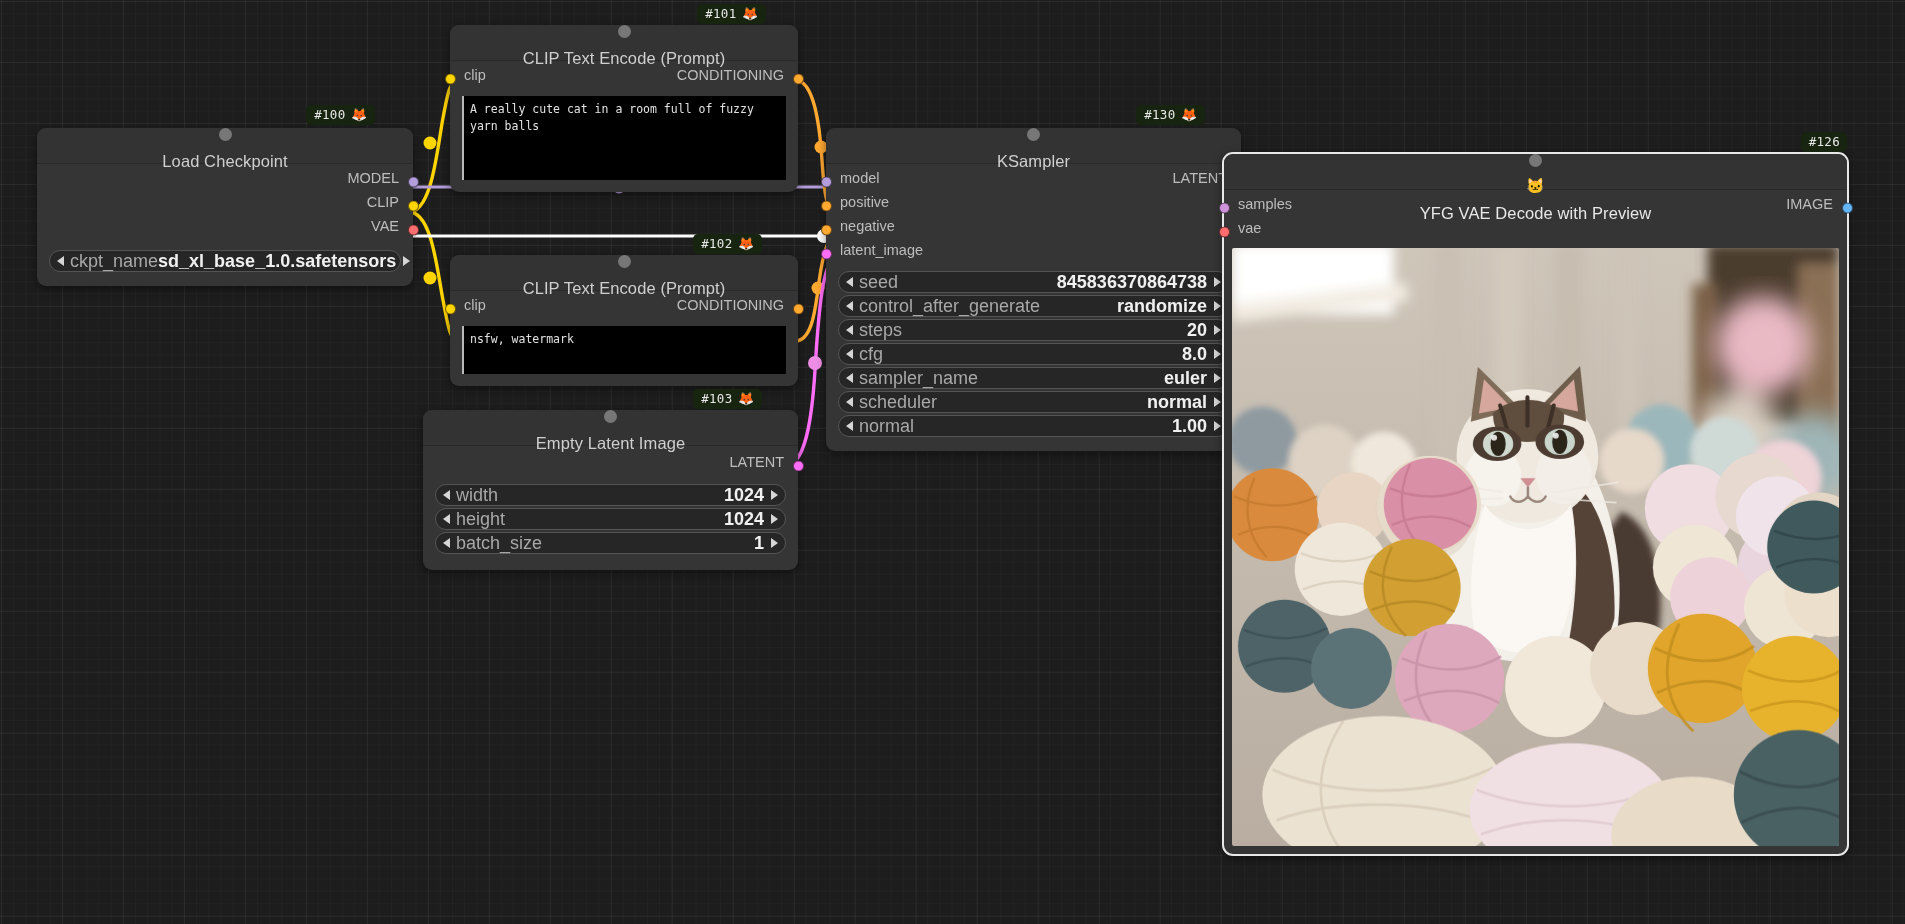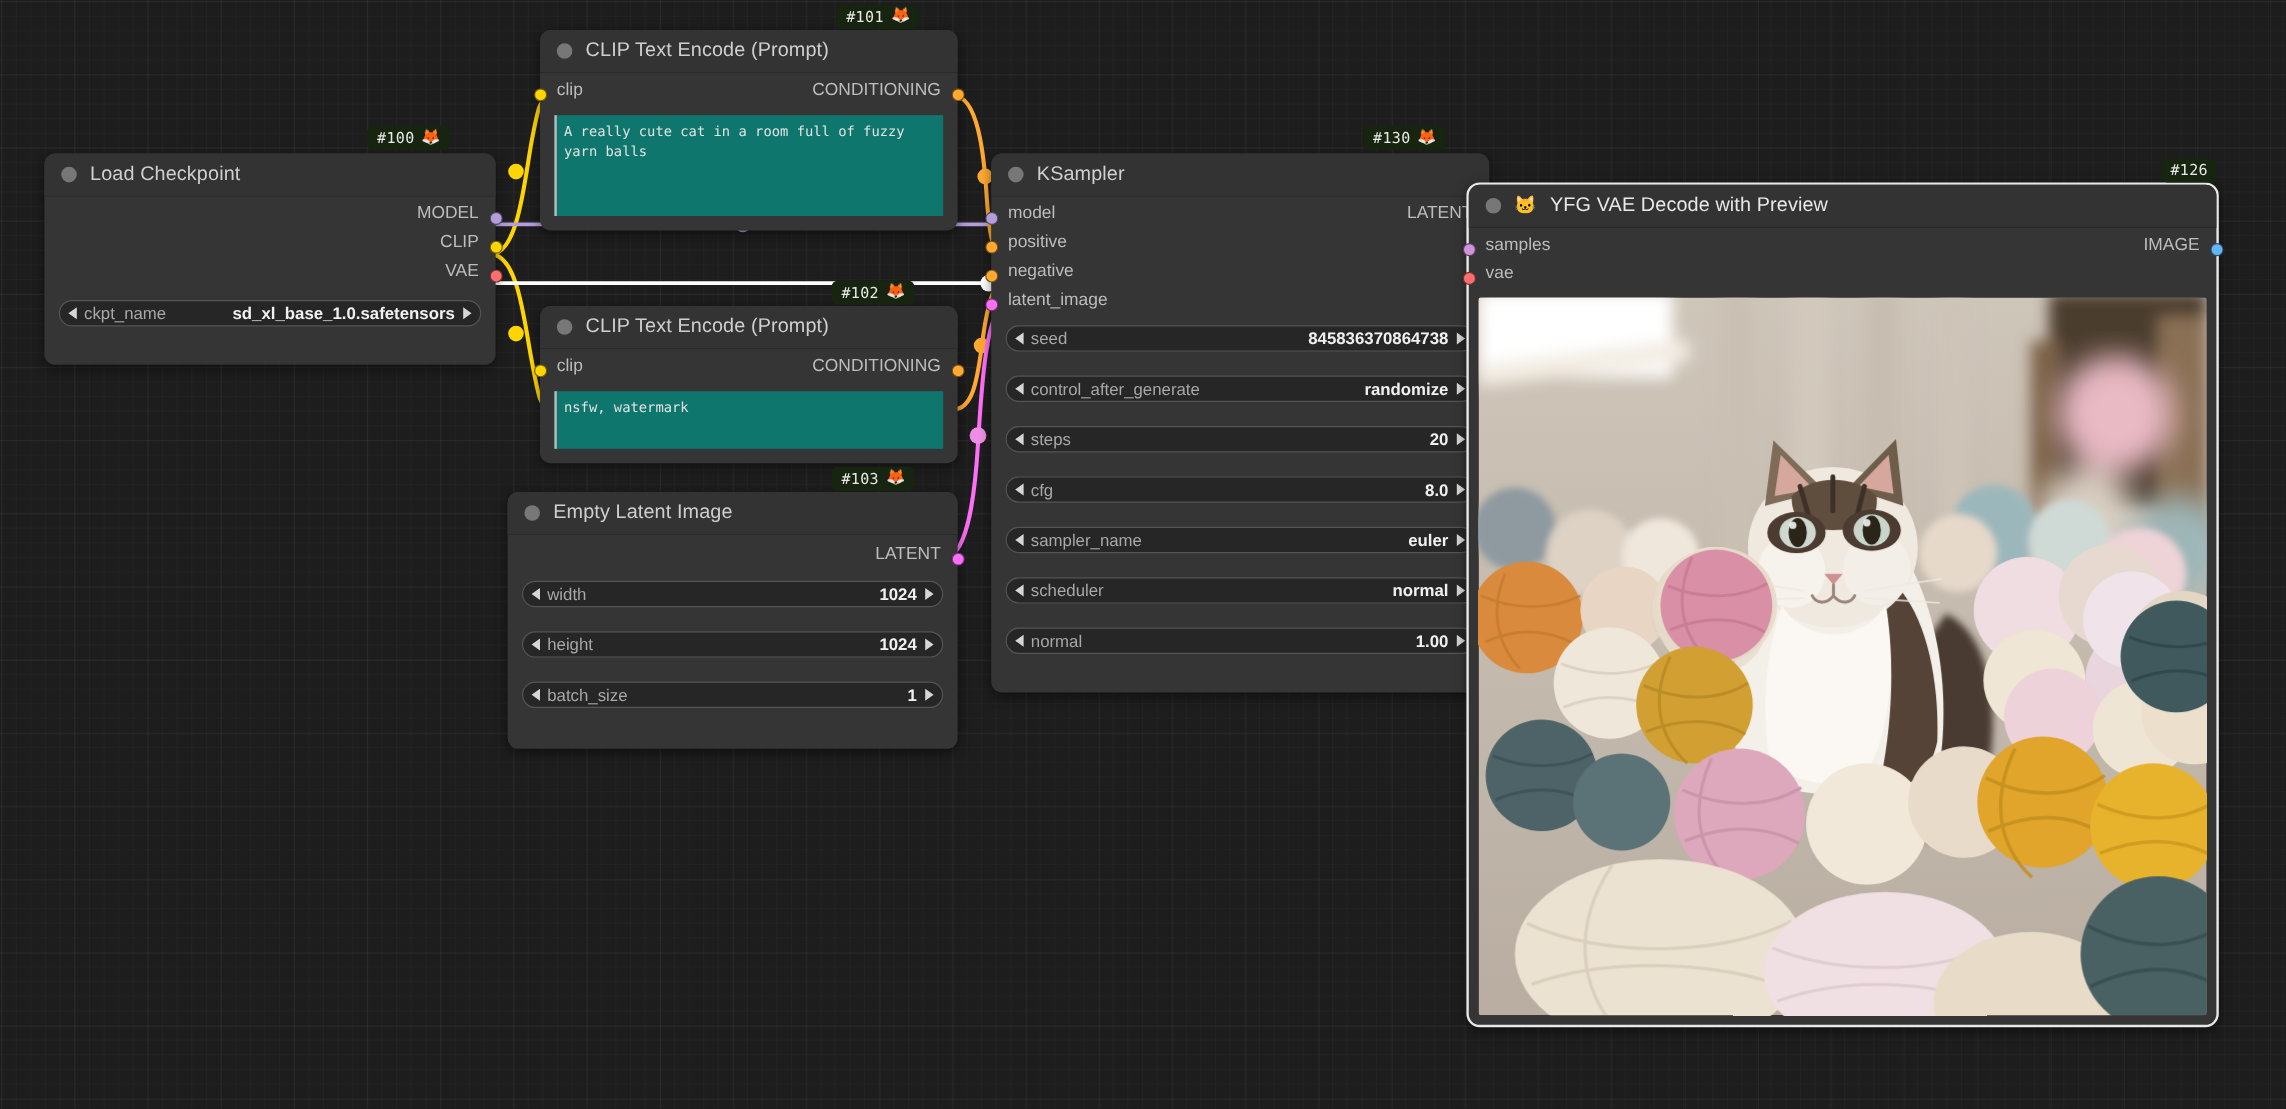--- a/index.html
+++ b/index.html
@@ -35,20 +35,21 @@
     box-shadow: 0 3px 10px rgba(0,0,0,.45);
     overflow: visible;
   }
   .node-title {
     height: 36px;
     display: flex; align-items: center; gap: 11px;
     padding: 0 14px;
     background: #333333;
     border-radius: 9px 9px 0 0;
     border-bottom: 1px solid #2a2a2a;
+    flex-direction: column;
   }
   .collapse-dot {
     width: 13px; height: 13px; border-radius: 50%;
     background: #777777; flex: none;
   }
   .title-emoji { font-size: 15px; line-height: 1; flex: none; }
   .title-text {
     font-size: 16.5px; color: #cfcfcf; white-space: nowrap;
     letter-spacing: .1px;
   }
@@ -76,42 +77,42 @@
   .slot-dot.out { right: -5.5px; }
   .slot-label {
     font-size: 14.5px; color: #bdbdbd; white-space: nowrap;
   }
   .slot-label.in  { margin-left: 14px; }
   .slot-label.out { margin-left: auto; margin-right: 14px; }
 
   
   .widget {
     height: 22px;
-    margin: 20px 12px;
+    margin: 2px 12px;
     background: #262626;
     border: 1px solid #545454;
     border-radius: 11px;
     display: flex; align-items: center;
     padding: 0 7px;
-    font-size: 14px;
+    font-size: 18px;
   }
   .arrow {
     width: 0; height: 0; flex: none;
     border-top: 5px solid transparent;
     border-bottom: 5px solid transparent;
   }
   .arrow.left  { border-right: 7.5px solid #d6d6d6; }
   .arrow.right { border-left: 7.5px solid #d6d6d6; }
   .w-name  { color: #a8a8a8; margin-left: 6px; white-space: nowrap; }
   .w-value { color: #f0f0f0; margin-left: auto; margin-right: 7px; white-space: nowrap; font-weight: 600; }
 
   
   .textarea-widget {
     margin: 5px 12px 12px 12px;
-    background: #0f766e;
+    background: #000000;
     border-left: 2px solid #b9b9b9;
     padding: 5px 6px;
     font-family: "DejaVu Sans Mono", "Liberation Mono", monospace;
     font-size: 11.5px;
     line-height: 1.45;
     color: #e2e2e2;
     white-space: pre-wrap;
     word-break: break-word;
   }
 

